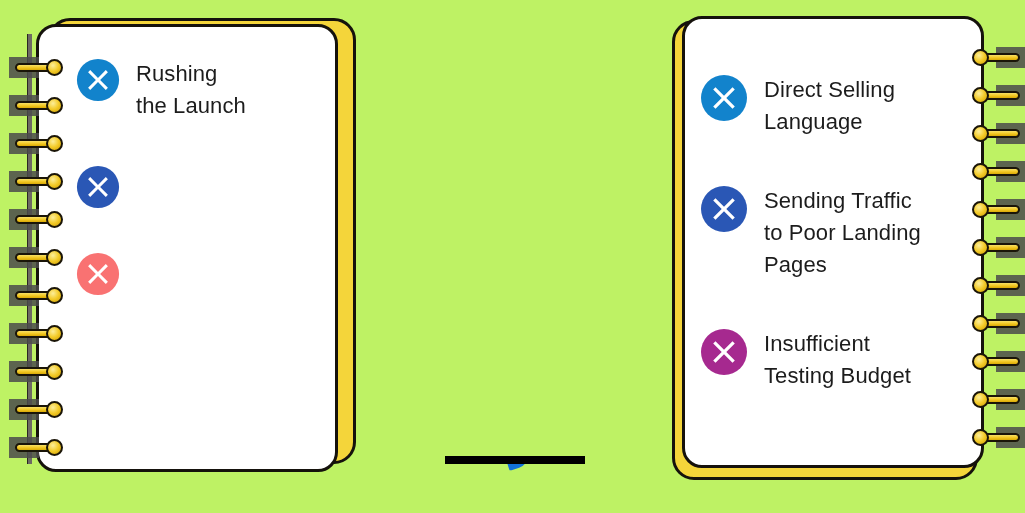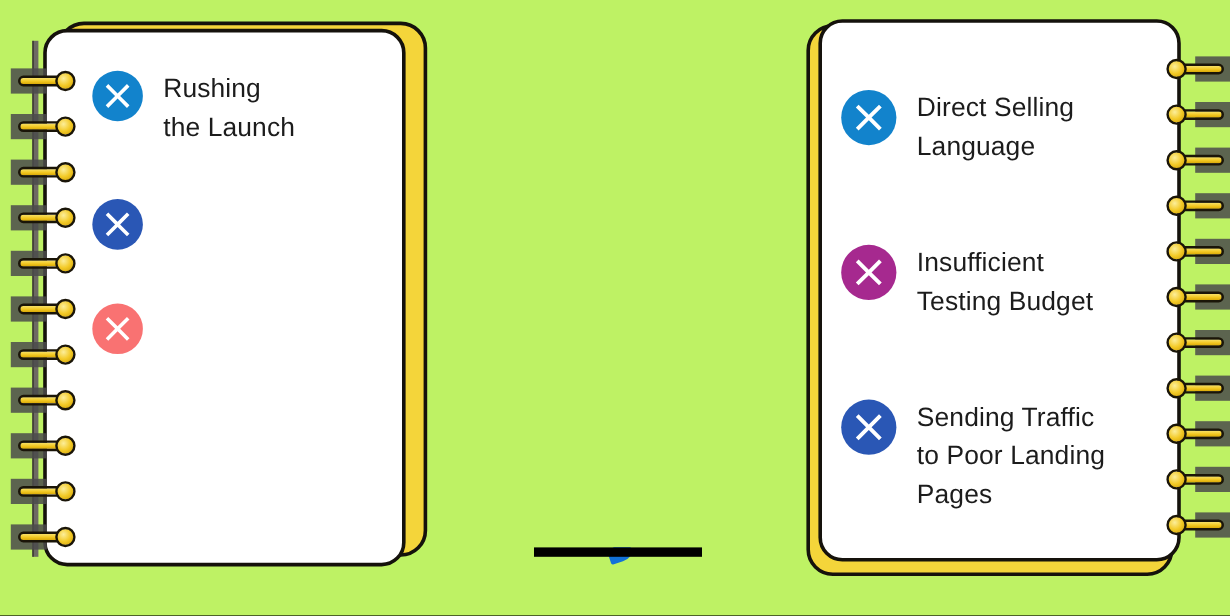--- a/index.html
+++ b/index.html
@@ -330,51 +330,51 @@
           <div class="bar"></div>
           <div class="loop"></div>
         </div>
         <div class="ring" style="top: 414px;">
           <div class="shadow"></div>
           <div class="bar"></div>
           <div class="loop"></div>
         </div>
       </div>
 
-    <div class="list" style="left:28px; top:58px; width:260px; gap:65px;">
+    <div class="list" style="left:28px; top:58px; width:260px; gap:47px;">
         <div class="item">
           <div class="xicon" style="width: 48px; height: 48px;">
             <svg viewBox="0 0 48 48" xmlns="http://www.w3.org/2000/svg">
               <circle cx="24" cy="24" r="23" fill="#1283CC"></circle>
               <path d="M15.5 13.2 L24 21.7 L32.5 13.2 L34.8 15.5 L26.3 24 L34.8 32.5 L32.5 34.8 L24 26.3 L15.5 34.8 L13.2 32.5 L21.7 24 L13.2 15.5 Z" fill="#ffffff"></path>
             </svg>
           </div>
           <div class="itext">Direct Selling
 Language</div>
-        </div>
-        <div class="item">
-          <div class="xicon" style="width: 48px; height: 48px;">
-            <svg viewBox="0 0 48 48" xmlns="http://www.w3.org/2000/svg">
-              <circle cx="24" cy="24" r="23" fill="#A6298F"></circle>
-              <path d="M15.5 13.2 L24 21.7 L32.5 13.2 L34.8 15.5 L26.3 24 L34.8 32.5 L32.5 34.8 L24 26.3 L15.5 34.8 L13.2 32.5 L21.7 24 L13.2 15.5 Z" fill="#ffffff"></path>
-            </svg>
-          </div>
-          <div class="itext">Insufficient
-Testing Budget</div>
         </div>
         <div class="item">
           <div class="xicon" style="width: 48px; height: 48px;">
             <svg viewBox="0 0 48 48" xmlns="http://www.w3.org/2000/svg">
               <circle cx="24" cy="24" r="23" fill="#2A57B5"></circle>
               <path d="M15.5 13.2 L24 21.7 L32.5 13.2 L34.8 15.5 L26.3 24 L34.8 32.5 L32.5 34.8 L24 26.3 L15.5 34.8 L13.2 32.5 L21.7 24 L13.2 15.5 Z" fill="#ffffff"></path>
             </svg>
           </div>
           <div class="itext">Sending Traffic
 to Poor Landing
 Pages</div>
+        </div>
+        <div class="item">
+          <div class="xicon" style="width: 48px; height: 48px;">
+            <svg viewBox="0 0 48 48" xmlns="http://www.w3.org/2000/svg">
+              <circle cx="24" cy="24" r="23" fill="#A6298F"></circle>
+              <path d="M15.5 13.2 L24 21.7 L32.5 13.2 L34.8 15.5 L26.3 24 L34.8 32.5 L32.5 34.8 L24 26.3 L15.5 34.8 L13.2 32.5 L21.7 24 L13.2 15.5 Z" fill="#ffffff"></path>
+            </svg>
+          </div>
+          <div class="itext">Insufficient
+Testing Budget</div>
         </div>
       </div>
   </div>
 
   <div id="logo">
     <div class="swoosh"></div>
     <div class="mask"></div>
   </div>
 
 </div>

